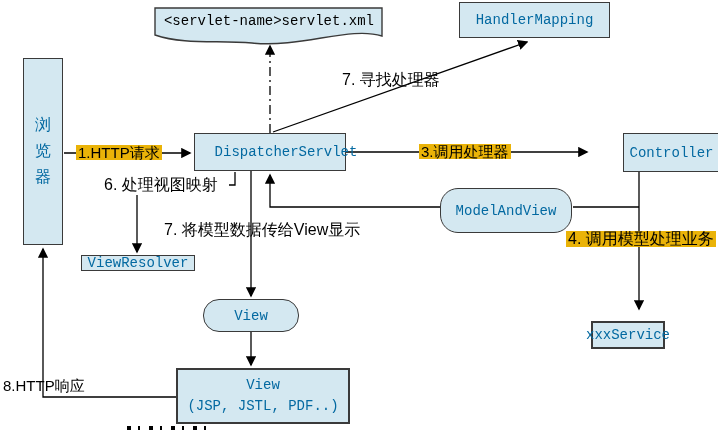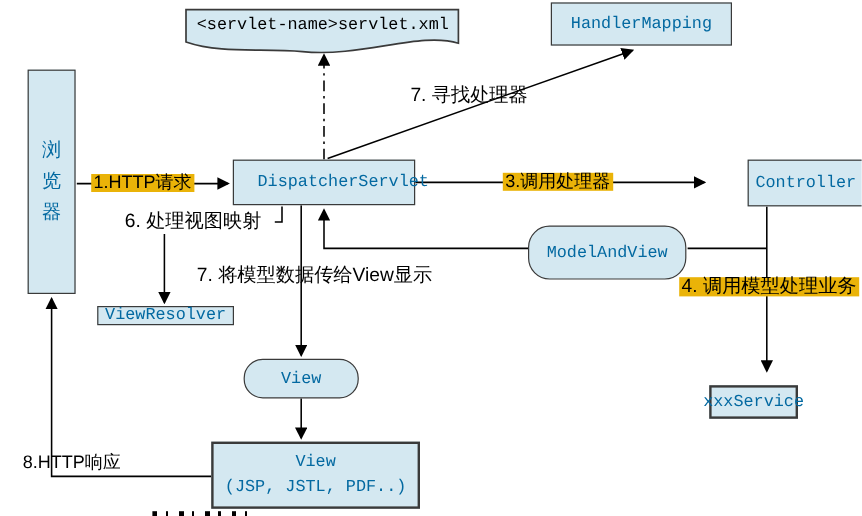--- a/index.html
+++ b/index.html
@@ -112,17 +112,17 @@
     <span>View</span>
     <span>(JSP, JSTL, PDF..)</span>
   </div>
 
   <div class="step small wbg" style="left:76px;top:145px;">1.HTTP请求</div>
   <div class="step" style="left:342px;top:72px;">7. 寻找处理器</div>
   <div class="step small wbg" style="left:419px;top:144px;">3.调用处理器</div>
   <div class="step wbg" style="left:566px;top:231px;">4. 调用模型处理业务</div>
   <div class="step" style="left:104px;top:177px;text-align:right;">6. 处理视图映射</div>
   <div class="step" style="left:164px;top:222px;">7. 将模型数据传给View显示</div>
-  <div class="step small" style="left:19px;top:378px;">8.HTTP响应</div>
+  <div class="step small" style="left:3px;top:378px;">8.HTTP响应</div>
 
   <div class="frag" style="left:127px;top:426px;width:88px;height:4px;"></div>
 
 </div>
 
 </body></html>

